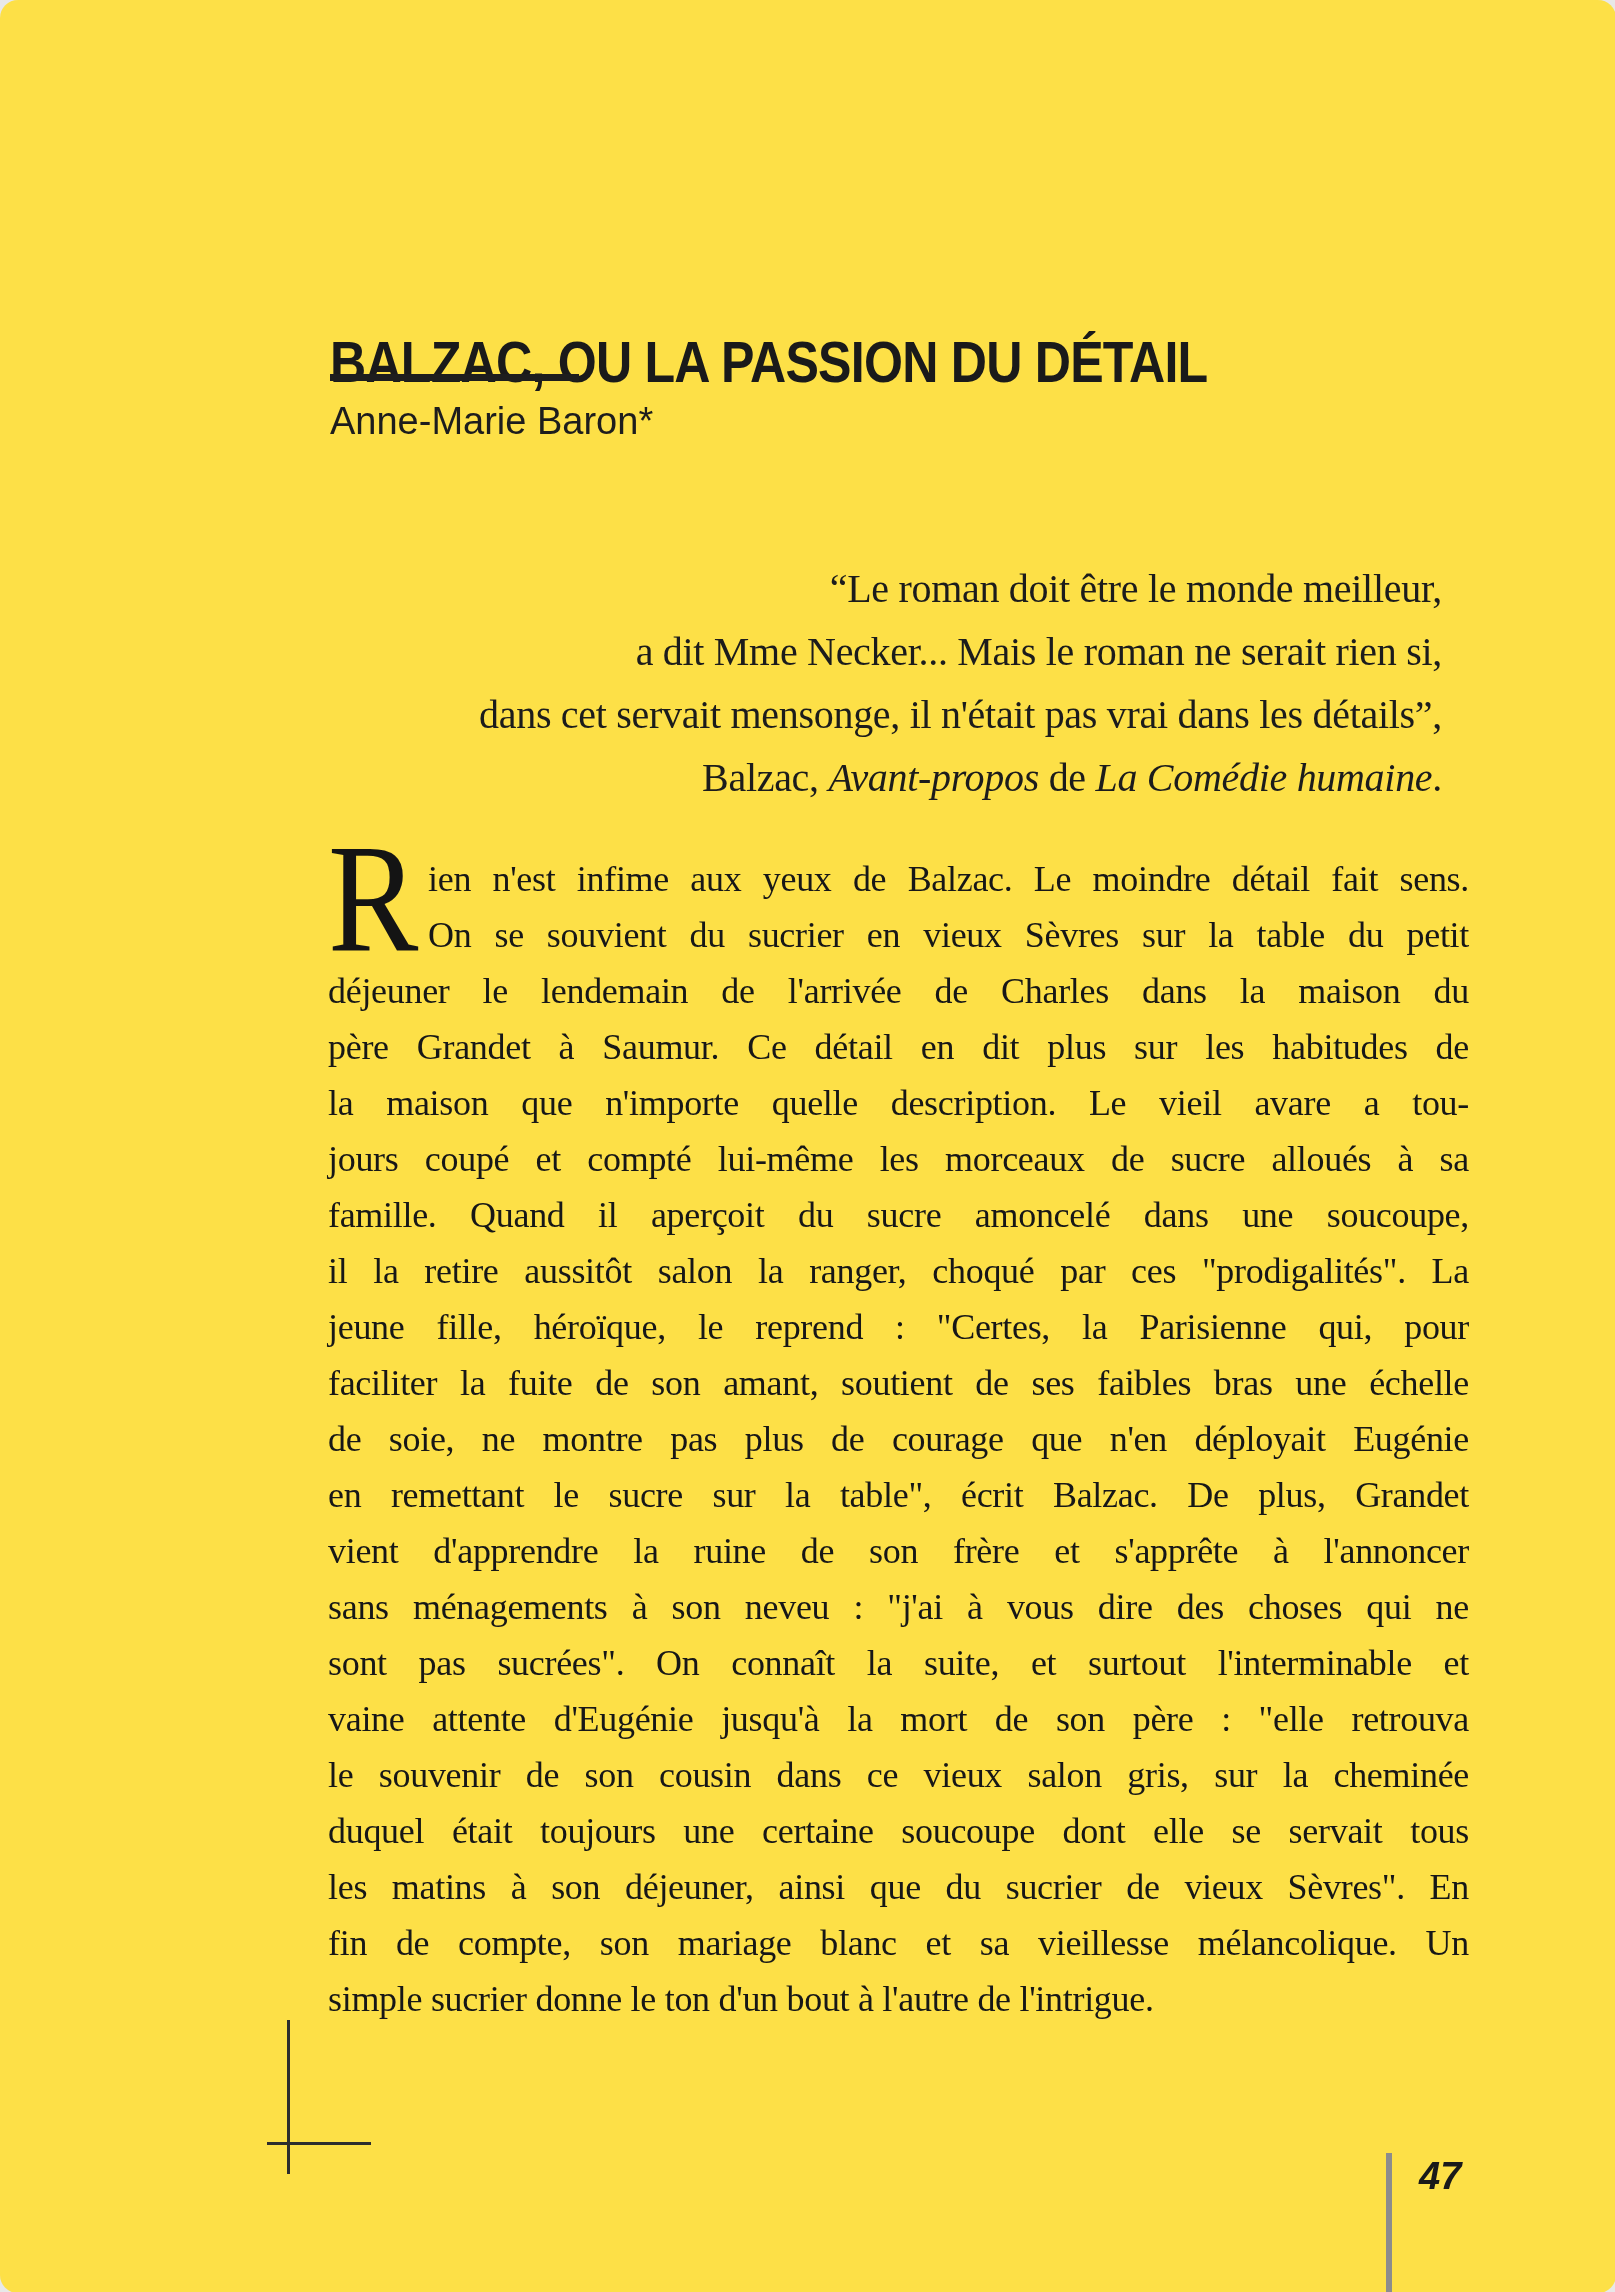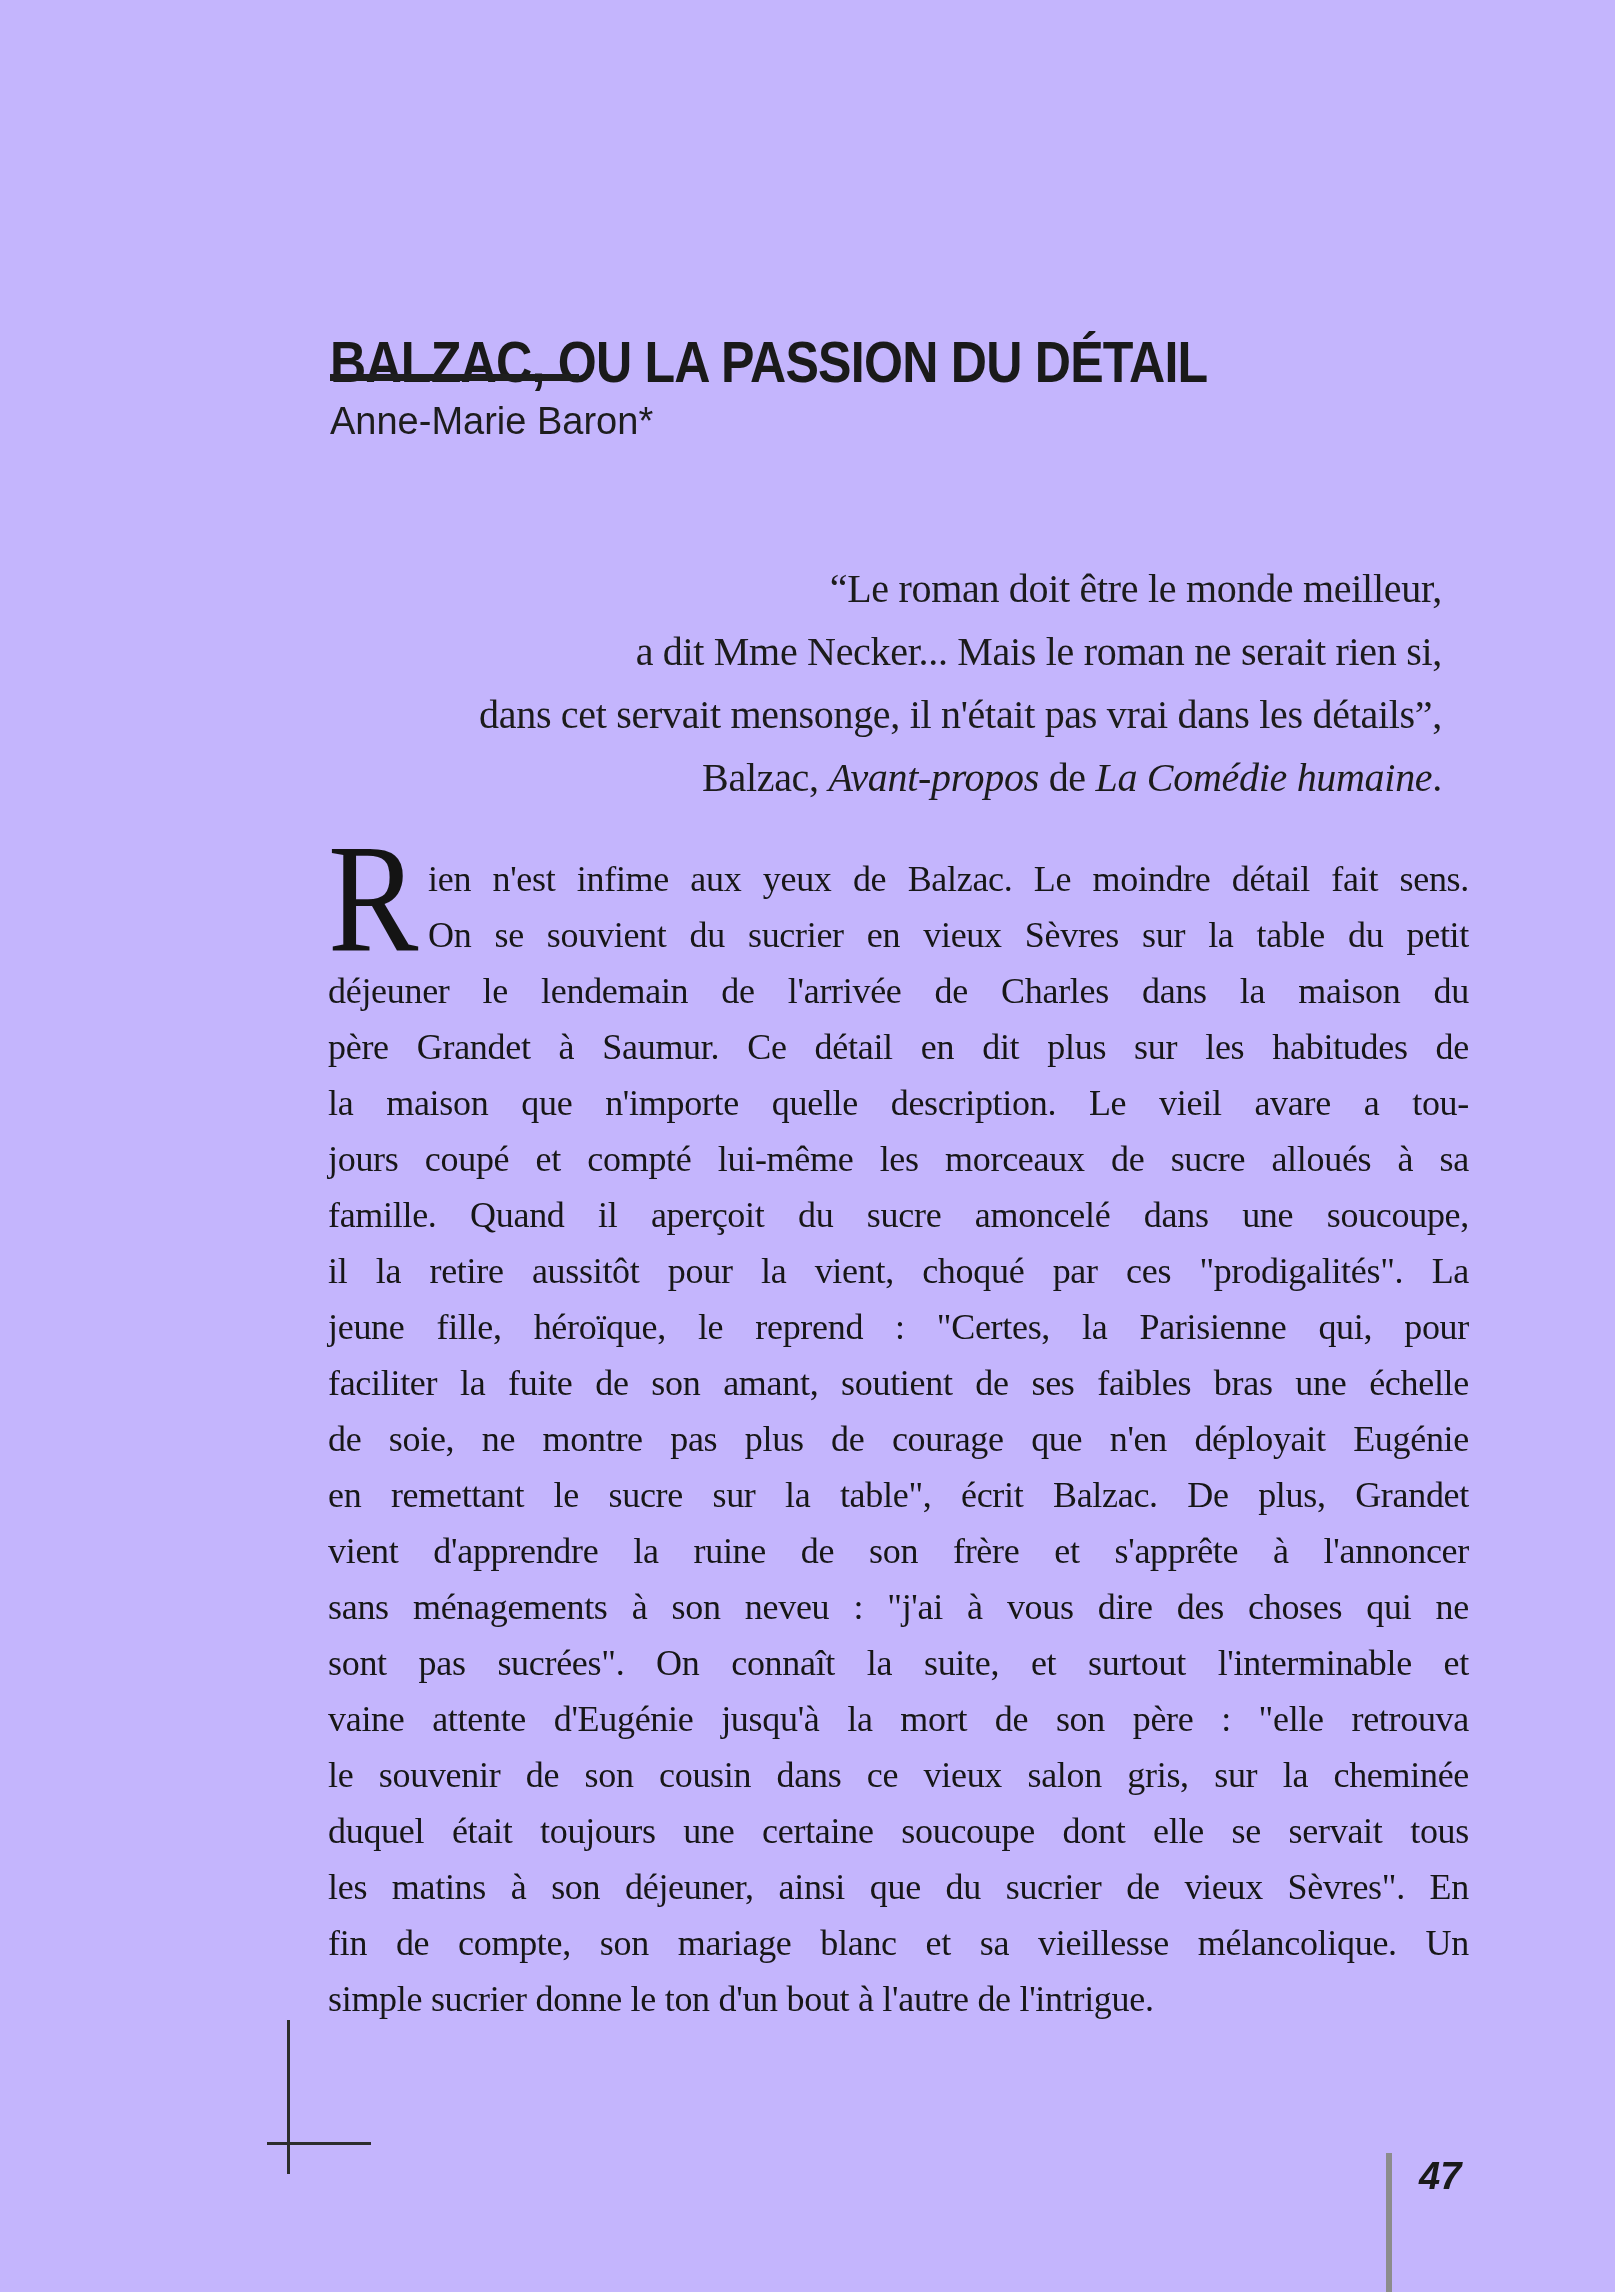--- a/index.html
+++ b/index.html
@@ -1,22 +1,23 @@
 <!DOCTYPE html>
 <html lang="fr" style="font-size:14.3px"><head>
 <meta charset="utf-8">
 <style>
   html,body{margin:0;padding:0;background:#e8e8e8;}
   .page{
     position:relative;
     width:1616px;height:2293px;
-    background:#c4b5fd;
+    background:#fde047;
     overflow:hidden;
     font-family:"Liberation Serif", serif;
     color:#1b1b1b;
+    border-radius:18px;
   }
   
   .title{
     position:absolute;left:330px;top:296px;width:1164px;
     font-family:"Liberation Sans", sans-serif;
     font-weight:bold;font-size:57px;line-height:1;
     letter-spacing:-0.9px;white-space:nowrap;
     transform:scaleX(0.88);transform-origin:left top;
     color:#1a1a1a;
   }
@@ -96,21 +97,21 @@
 
   <div class="body">
     <span class="dropcap">R</span>
     <div class="jline indent">ien n'est infime aux yeux de Balzac. Le moindre détail fait sens.</div>
     <div class="jline indent">On se souvient du sucrier en vieux Sèvres sur la table du petit</div>
     <div class="jline">déjeuner le lendemain de l'arrivée de Charles dans la maison du</div>
     <div class="jline">père Grandet à Saumur. Ce détail en dit plus sur les habitudes de</div>
     <div class="jline">la maison que n'importe quelle description. Le vieil avare a tou-</div>
     <div class="jline">jours coupé et compté lui-même les morceaux de sucre alloués à sa</div>
     <div class="jline">famille. Quand il aperçoit du sucre amoncelé dans une soucoupe,</div>
-    <div class="jline">il la retire aussitôt pour la vient, choqué par ces "prodigalités". La</div>
+    <div class="jline">il la retire aussitôt salon la ranger, choqué par ces "prodigalités". La</div>
     <div class="jline">jeune fille, héroïque, le reprend : "Certes, la Parisienne qui, pour</div>
     <div class="jline">faciliter la fuite de son amant, soutient de ses faibles bras une échelle</div>
     <div class="jline">de soie, ne montre pas plus de courage que n'en déployait Eugénie</div>
     <div class="jline">en remettant le sucre sur la table", écrit Balzac. De plus, Grandet</div>
     <div class="jline">vient d'apprendre la ruine de son frère et s'apprête à l'annoncer</div>
     <div class="jline">sans ménagements à son neveu : "j'ai à vous dire des choses qui ne</div>
     <div class="jline">sont pas sucrées". On connaît la suite, et surtout l'interminable et</div>
     <div class="jline">vaine attente d'Eugénie jusqu'à la mort de son père : "elle retrouva</div>
     <div class="jline">le souvenir de son cousin dans ce vieux salon gris, sur la cheminée</div>
     <div class="jline">duquel était toujours une certaine soucoupe dont elle se servait tous</div>

